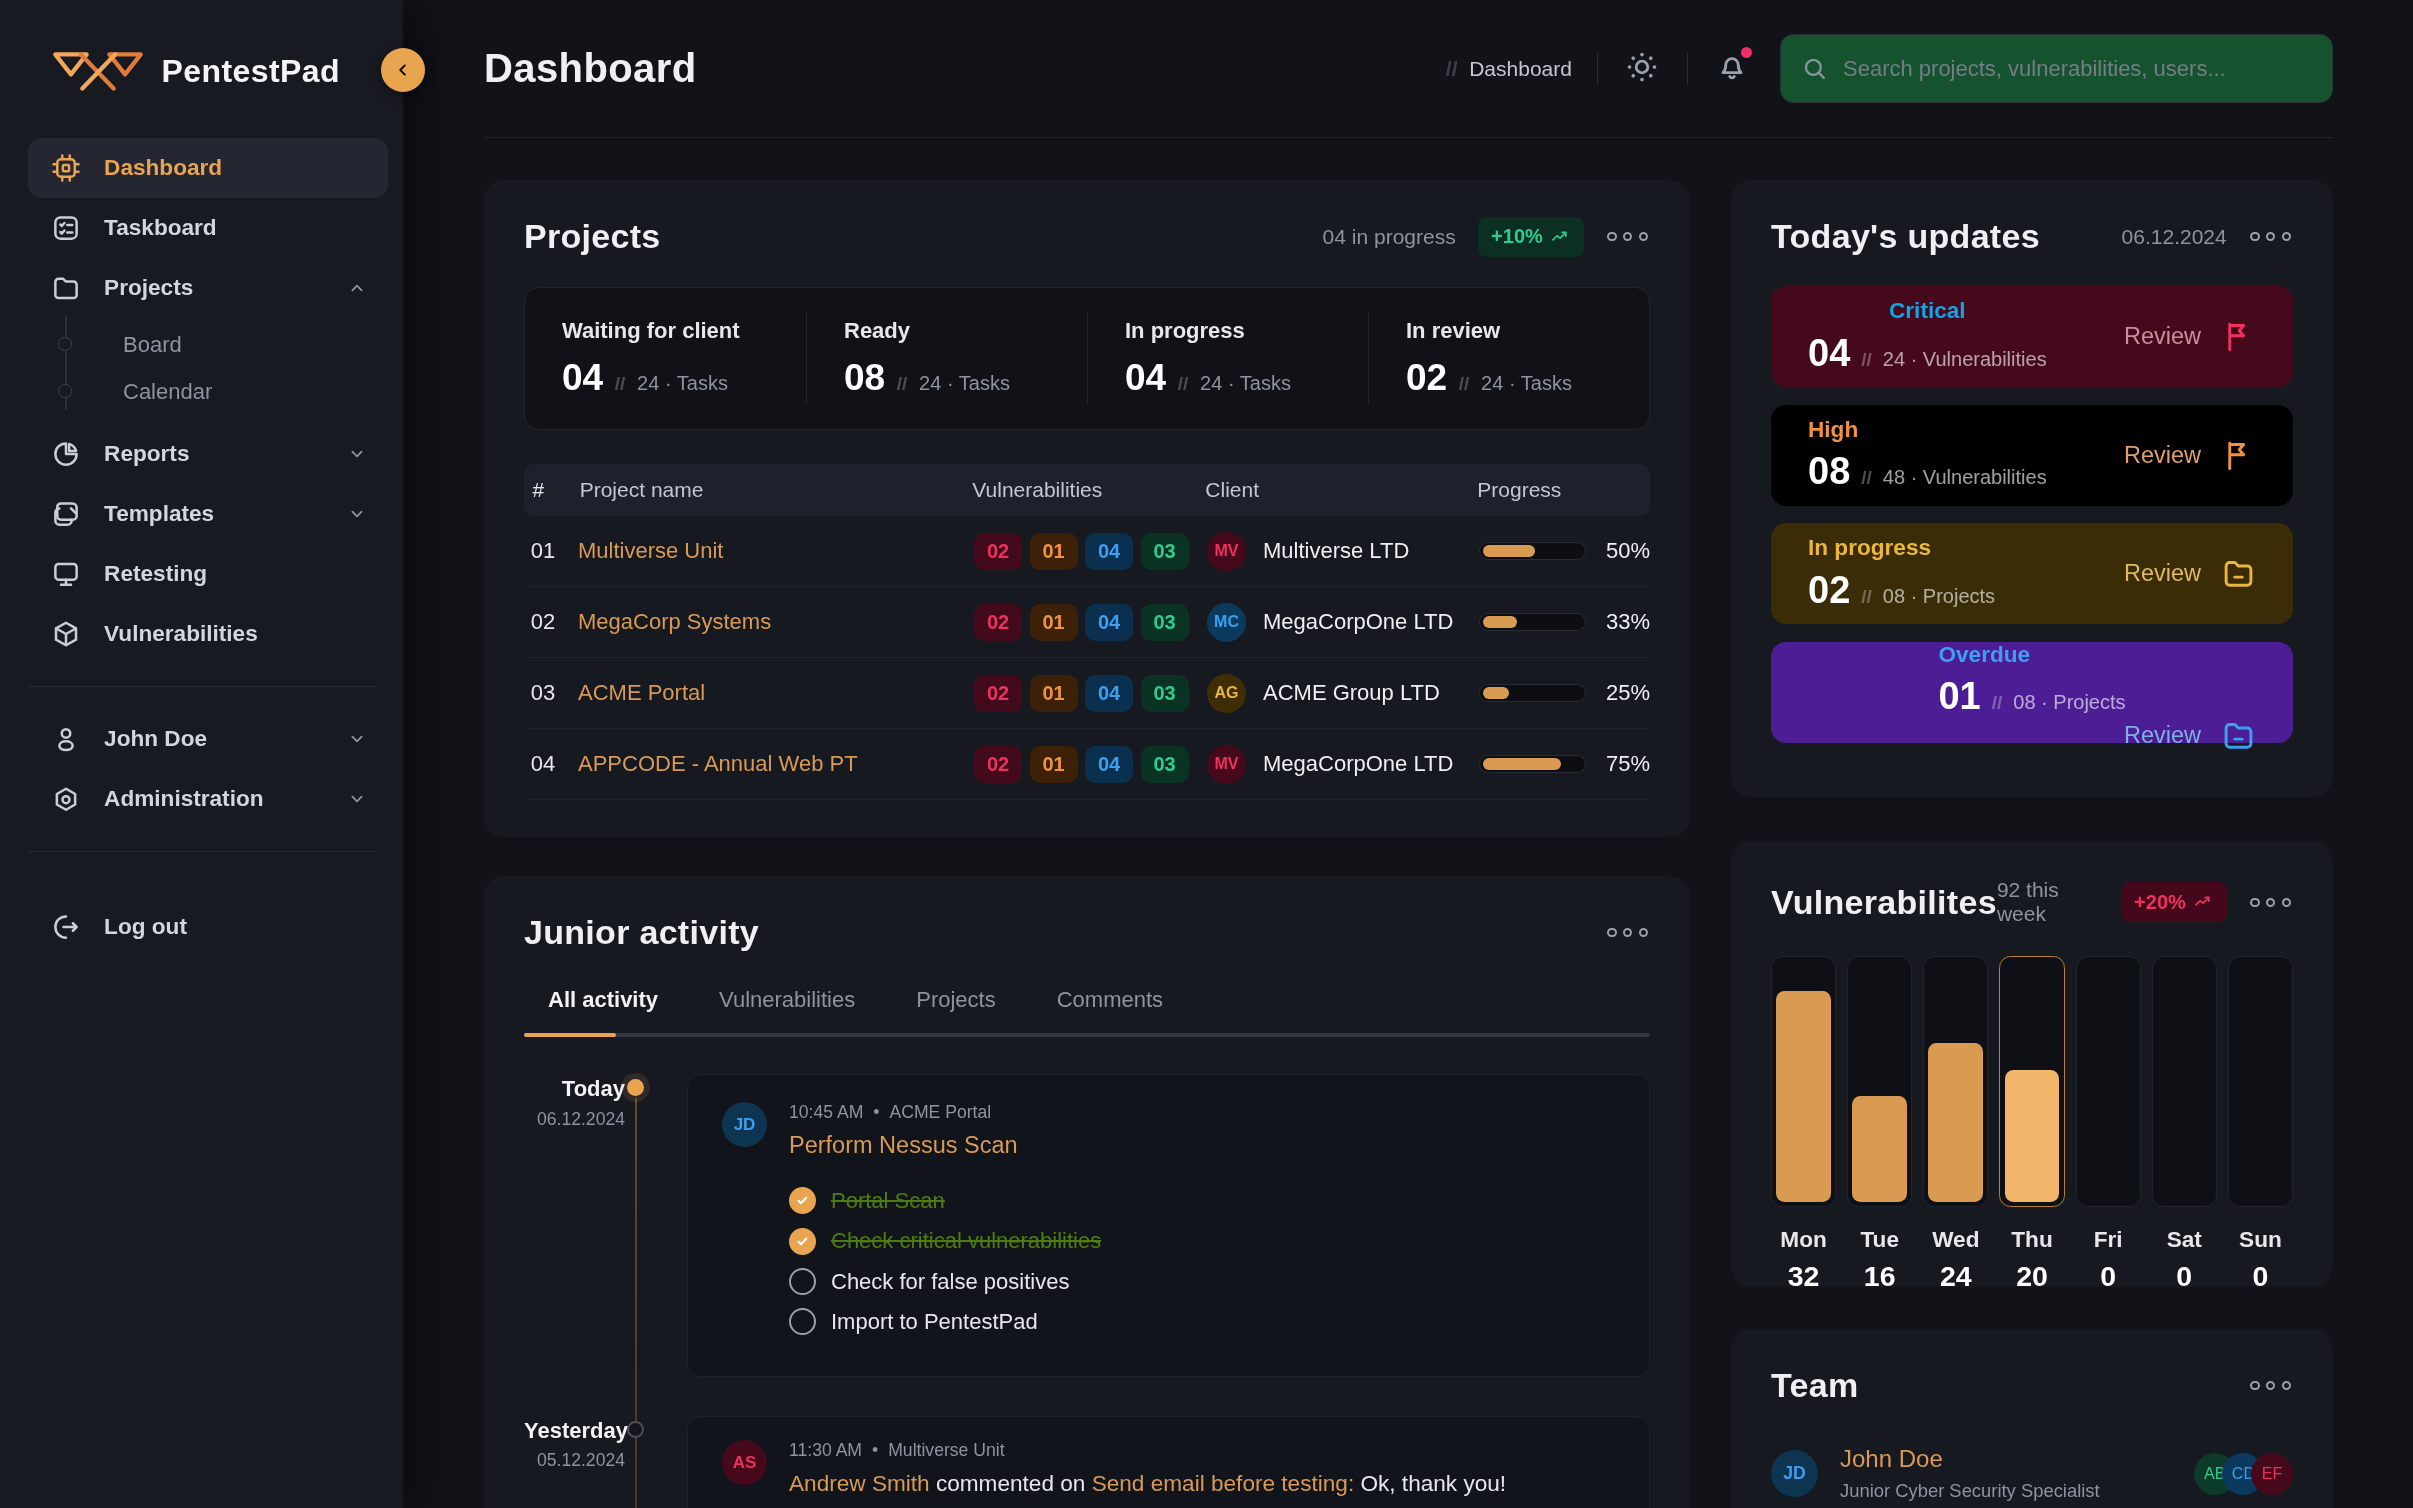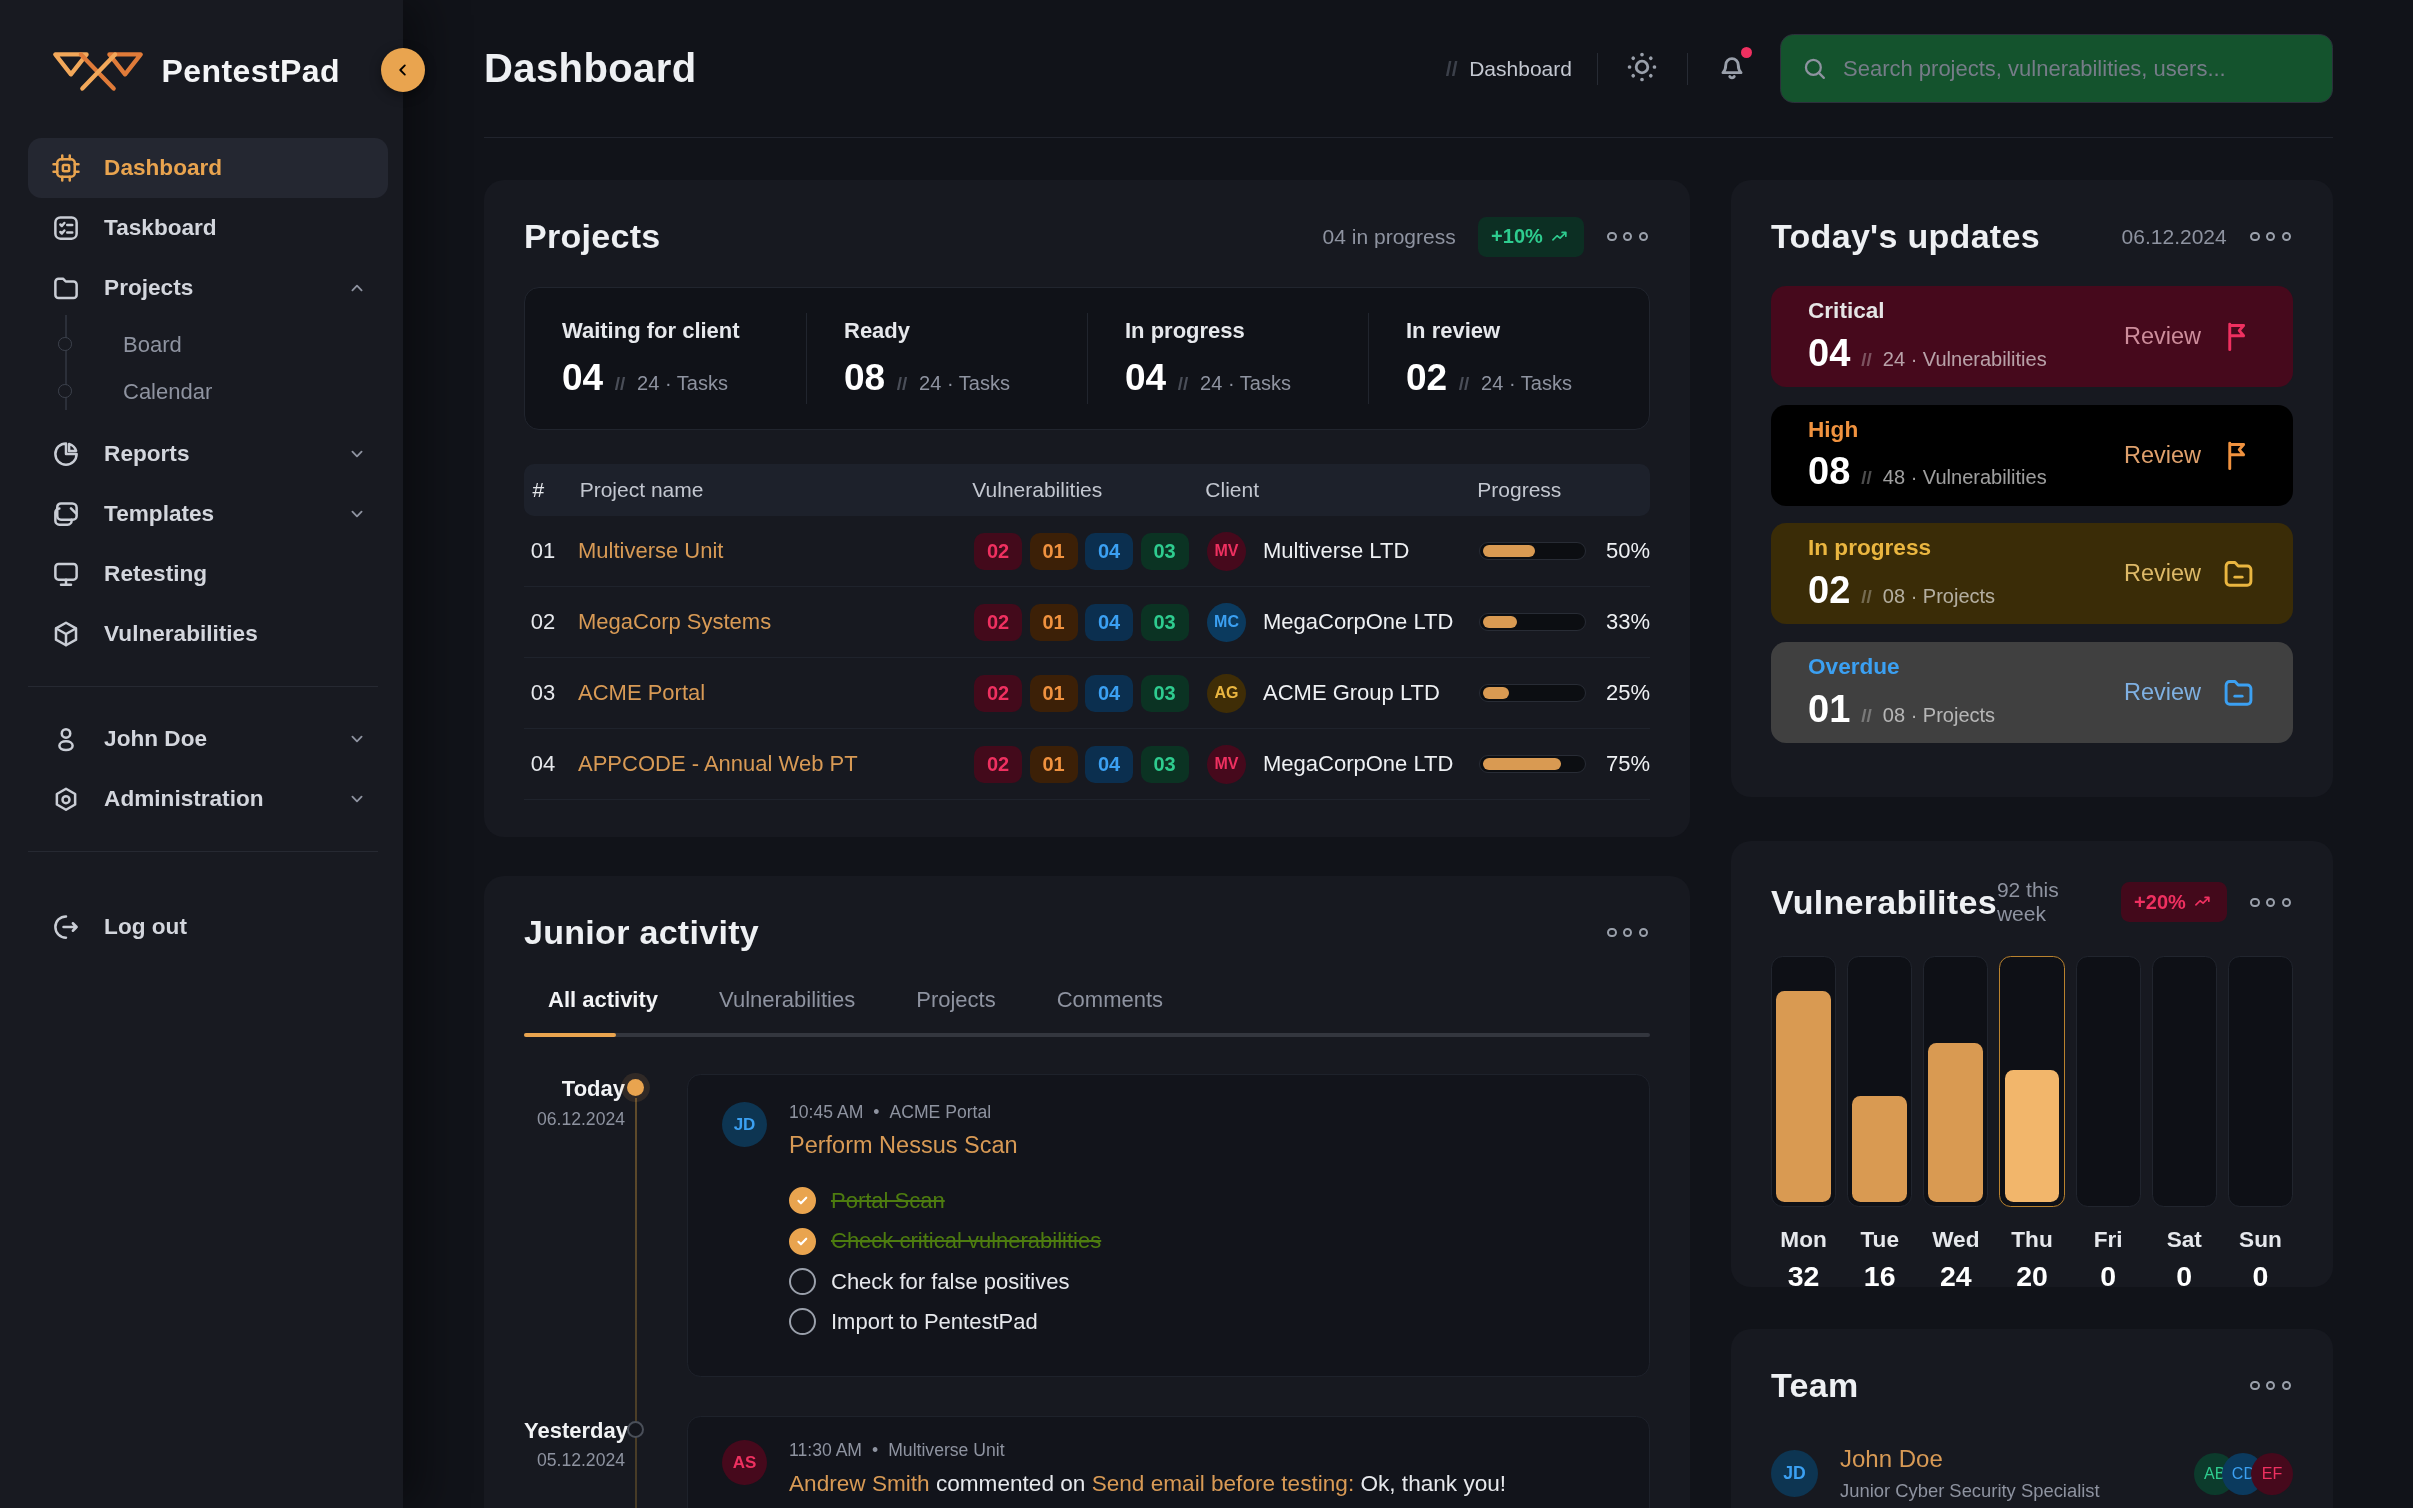--- a/index.html
+++ b/index.html
@@ -158,23 +158,23 @@
   .c-line { margin-top:10px; font-size:22.6px; color:#e6e8ec; }
   .c-link { color:#d89a55; cursor:pointer; }
   .comment-entry { padding:23.5px 34px; }
 
   
   .upd-list { margin-top:30px; }
   .upd { height:101px; border-radius:15px; padding:0 37px; display:flex; align-items:center; margin-bottom:17.6px; }
   .upd.critical { background:#46091c; }
   .upd.high { background:#000000; }
   .upd.progress { background:#3a2c07; }
-  .upd.overdue { background:#404040; }
+  .upd.overdue { background:#4c1d95;flex-direction:column; }
   .upd-label { font-size:22.6px; font-weight:700; }
-  .upd.critical .upd-label { color:#e5e5e5; }
+  .upd.critical .upd-label { color:#0ea5e9;text-align:center; }
   .upd.high .upd-label { color:#f0923f; }
   .upd.progress .upd-label { color:#eab640; }
   .upd.overdue .upd-label { color:#3ba0f2; }
   .upd-vrow { display:flex; align-items:baseline; gap:11px; margin-top:7.5px; }
   .upd-value { font-size:38px; font-weight:700; color:#fff; }
   .upd .slash { color:rgba(255,255,255,.3); }
   .upd-meta { font-size:20px; color:rgba(255,255,255,.62); }
   .upd-right { margin-left:auto; display:flex; align-items:center; gap:20px; }
   .review { font-size:23.5px; background:none; border:none; cursor:pointer; }
   .upd.critical .review { color:#cd8d9b; } .upd.critical .upd-ico { color:#ef3060; }

